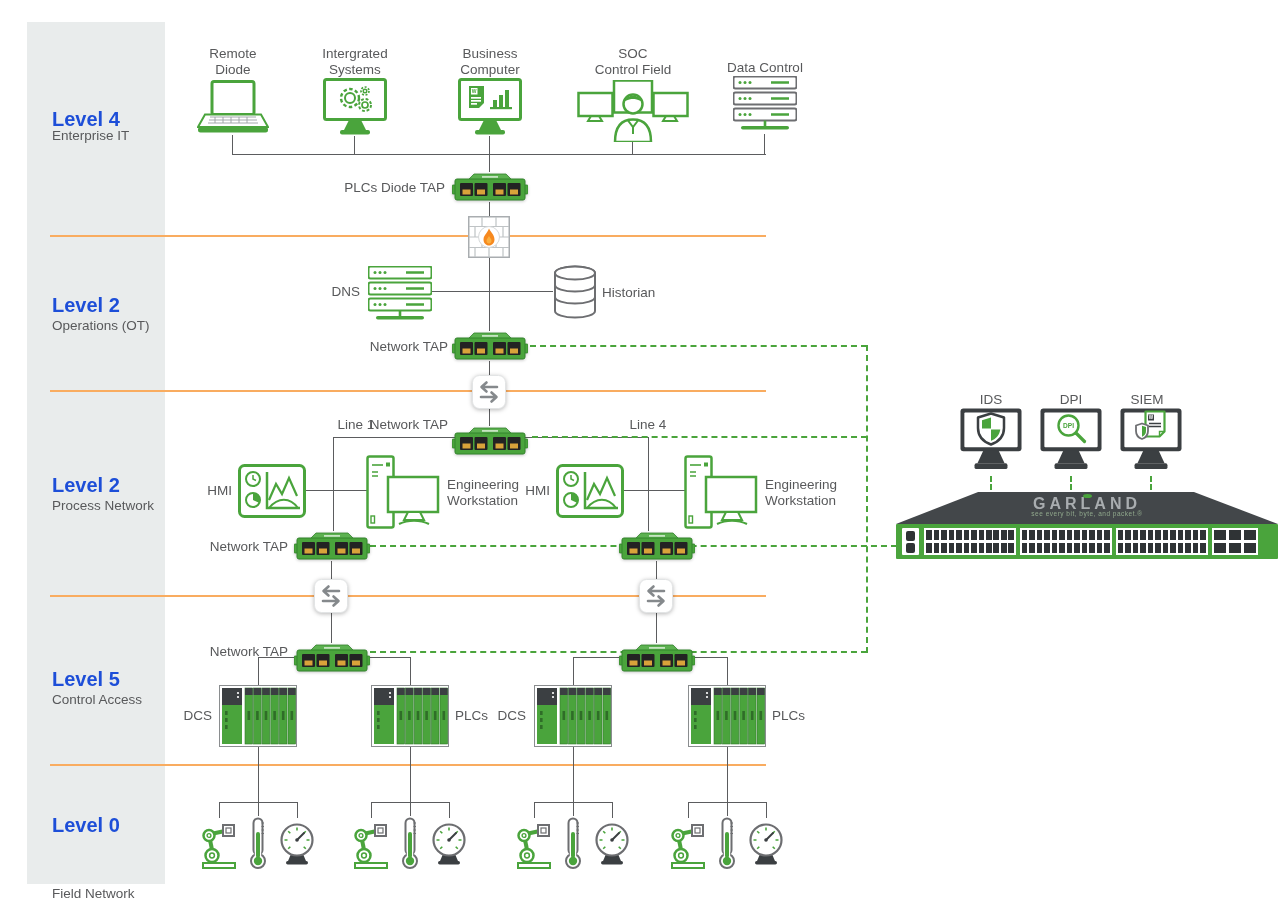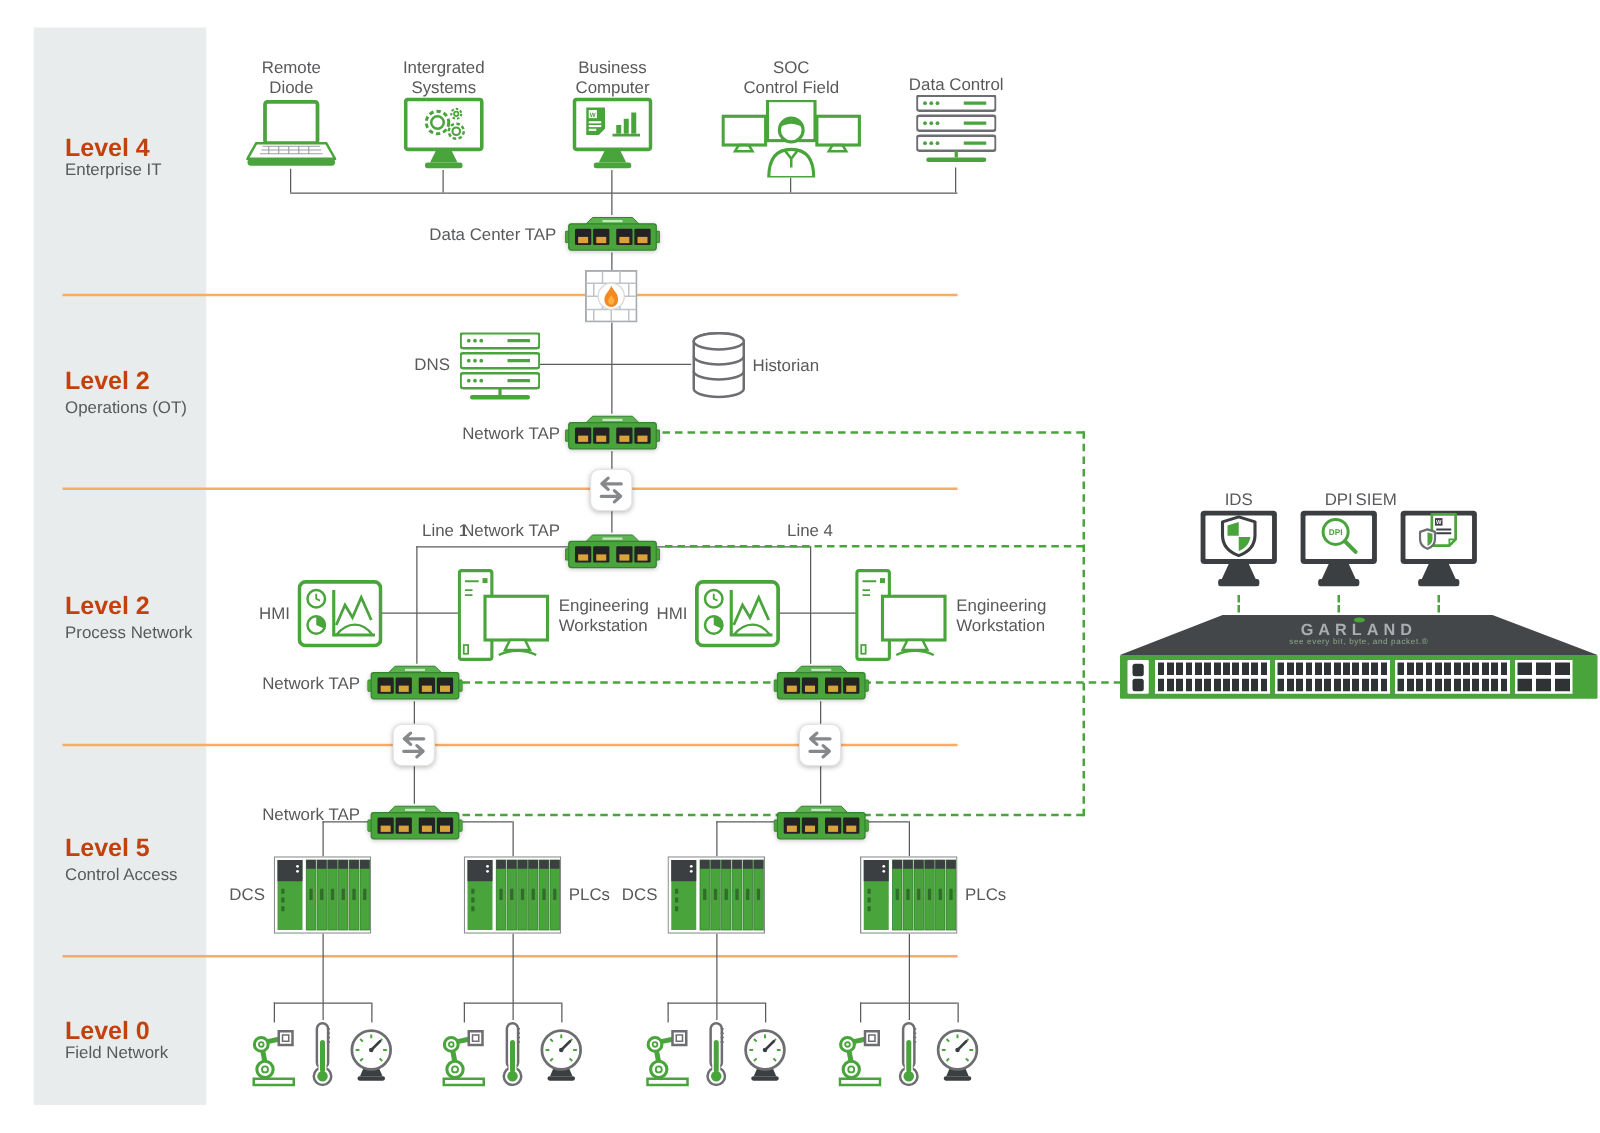--- a/index.html
+++ b/index.html
@@ -7,30 +7,30 @@
        font-family:"Liberation Sans","DejaVu Sans",sans-serif;}
   .lbl{position:absolute;font-size:13.5px;color:#58595b;line-height:15.5px;white-space:pre-line;}
   .lbl.c{text-align:center;}
   .lbl.r{text-align:right;}
   .hl{position:absolute;height:0;border-top:1.6px solid #5b5c5e;}
   .vl{position:absolute;width:0;border-left:1.6px solid #5b5c5e;}
   .hd{position:absolute;height:0;border-top:2px dashed #4aa43c;}
   .vd{position:absolute;width:0;border-left:2px dashed #4aa43c;}
   .od{position:absolute;height:0;border-top:2px solid #f9ac60;}
   .sidebar{position:absolute;left:27px;top:22px;width:138px;height:862px;background:#e9ecec;}
-  .lv-title{position:absolute;left:52px;font-size:20px;font-weight:bold;color:#c2410c;}
+  .lv-title{position:absolute;left:52px;font-size:20px;font-weight:bold;color:#1d4ed8;}
   .lv-sub{position:absolute;left:52px;font-size:13.5px;color:#58595b;}
   svg.icon{position:absolute;overflow:visible;}
   .shadowed{filter:drop-shadow(0 1px 2px rgba(0,0,0,.28));}
   .tapsh{filter:drop-shadow(0 1.5px 1.5px rgba(0,0,0,.22));}
   
   .btop{position:absolute;left:896px;top:492px;width:382px;height:32px;background:#43474a;
         clip-path:polygon(21.5% 0,78% 0,100% 100%,0 100%);}
   .blogo{position:absolute;left:0;top:0;width:100%;text-align:center;}
-  .bbrand{display:block;margin-top:6px;font-size:13px;font-weight:bold;letter-spacing:4px;color:#a9adb0;line-height:12px;}
+  .bbrand{display:block;margin-top:6px;font-size:16px;font-weight:bold;letter-spacing:4px;color:#a9adb0;line-height:12px;}
   .btag{display:block;font-size:6.5px;letter-spacing:.5px;color:#90a88c;line-height:8px;}
   .bdot{position:absolute;left:50%;top:2px;margin-left:-4px;width:9px;height:4px;border-radius:50%;background:#4aa43c;}
   .bpanel{position:absolute;left:896px;top:524px;width:382px;height:35px;background:#4aa43c;border-radius:1px;}
   .pmod{position:absolute;left:6px;top:4px;width:17px;height:27px;background:#fff;border-radius:1px;}
   .pmod i{position:absolute;left:4px;width:9px;height:10px;background:#2f3335;border-radius:2px;}
   .pg{position:absolute;top:4px;height:27px;background:#fff;padding:0;}
   .pr{position:absolute;left:2px;right:2px;height:10px;background:repeating-linear-gradient(90deg,#2f3335 0 5.5px,#fff 5.5px 7.5px);}
   .pr.big{background:repeating-linear-gradient(90deg,#2f3335 0 12px,#fff 12px 15px);}
 </style>
 </head>
@@ -265,21 +265,21 @@
 
 <div class="lv-title" style="top:108px">Level 4</div>
 <div class="lv-sub" style="top:128px">Enterprise IT</div>
 <div class="lv-title" style="top:294px">Level 2</div>
 <div class="lv-sub" style="top:318px">Operations (OT)</div>
 <div class="lv-title" style="top:474px">Level 2</div>
 <div class="lv-sub" style="top:498px">Process Network</div>
 <div class="lv-title" style="top:668px">Level 5</div>
 <div class="lv-sub" style="top:692px">Control Access</div>
 <div class="lv-title" style="top:814px">Level 0</div>
-<div class="lv-sub" style="top:834px">Field Network</div>
+<div class="lv-sub" style="top:886px">Field Network</div>
 
 <div class="od" style="left:50px;top:235px;width:716px"></div>
 <div class="od" style="left:50px;top:390px;width:716px"></div>
 <div class="od" style="left:50px;top:595px;width:716px"></div>
 <div class="od" style="left:50px;top:764px;width:716px"></div>
 
 <div class="hl" style="left:232px;top:154px;width:534px"></div>
 <div class="vl" style="left:232px;top:135px;height:19px"></div>
 <div class="vl" style="left:354px;top:136px;height:18px"></div>
 <div class="vl" style="left:489px;top:136px;height:36px"></div>
@@ -355,21 +355,21 @@
 <svg class="icon" style="left:458px;top:78px" width="64" height="58">
     <use href="#sym-doc-monitor"></use>
   </svg>
 <svg class="icon" style="left:577px;top:80px" width="112" height="62">
     <use href="#sym-soc"></use>
   </svg>
 <svg class="icon" style="left:733px;top:76px;color:#6d6e71" width="64" height="58">
     <use href="#sym-servers"></use>
   </svg>
 
-<div class="lbl r" style="left:310px;top:180px;width:135px">Data Center TAP</div>
+<div class="lbl r" style="left:310px;top:180px;width:135px">PLCs Diode TAP</div>
 <svg class="icon tapsh" style="left:452px;top:172px" width="76" height="30">
     <use href="#sym-tap"></use>
   </svg>
 <svg class="icon" style="left:468px;top:216px" width="42" height="42">
     <use href="#sym-firewall"></use>
   </svg>
 
 <div class="lbl r" style="left:300px;top:284px;width:60px">DNS</div>
 <svg class="icon" style="left:368px;top:266px;color:#4aa43c" width="64" height="58">
     <use href="#sym-servers"></use>
@@ -490,21 +490,21 @@
   </svg>
 <svg class="icon" style="left:718px;top:817px" width="18" height="52">
     <use href="#sym-thermo"></use>
   </svg>
 <svg class="icon" style="left:748px;top:822px" width="36" height="46">
     <use href="#sym-gauge"></use>
   </svg>
 
 <div class="lbl c" style="left:961px;top:392px;width:60px">IDS</div>
 <div class="lbl c" style="left:1041px;top:392px;width:60px">DPI</div>
-<div class="lbl c" style="left:1071px;top:392px;width:60px">SIEM</div>
+<div class="lbl c" style="left:1117px;top:392px;width:60px">SIEM</div>
 
 <svg class="icon" style="left:960px;top:408px" width="62" height="66">
     <use href="#sym-monitor-dark"></use>
   </svg>
 <svg class="icon" style="left:976px;top:412px" width="30" height="34">
     <use href="#sym-shield-check"></use>
   </svg>
 <svg class="icon" style="left:1040px;top:408px" width="62" height="66">
     <use href="#sym-monitor-dark"></use>
   </svg>

